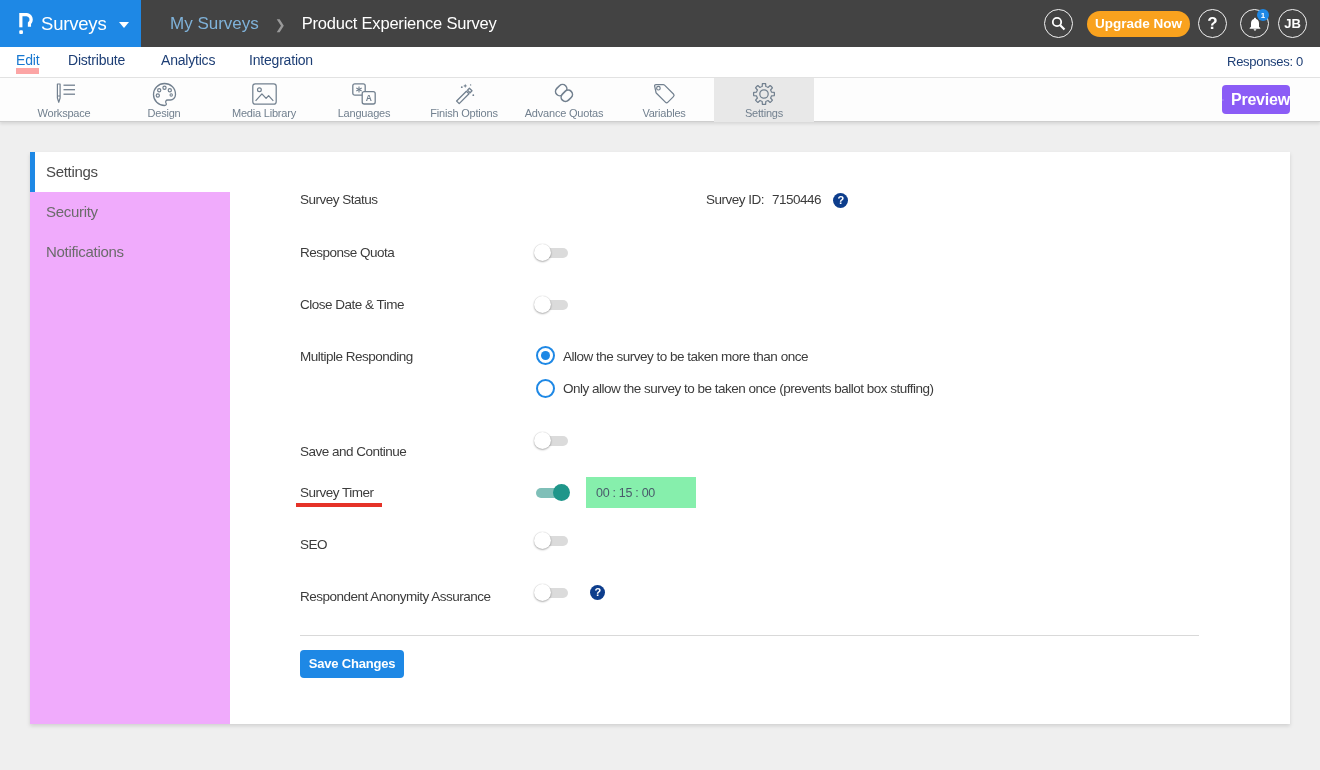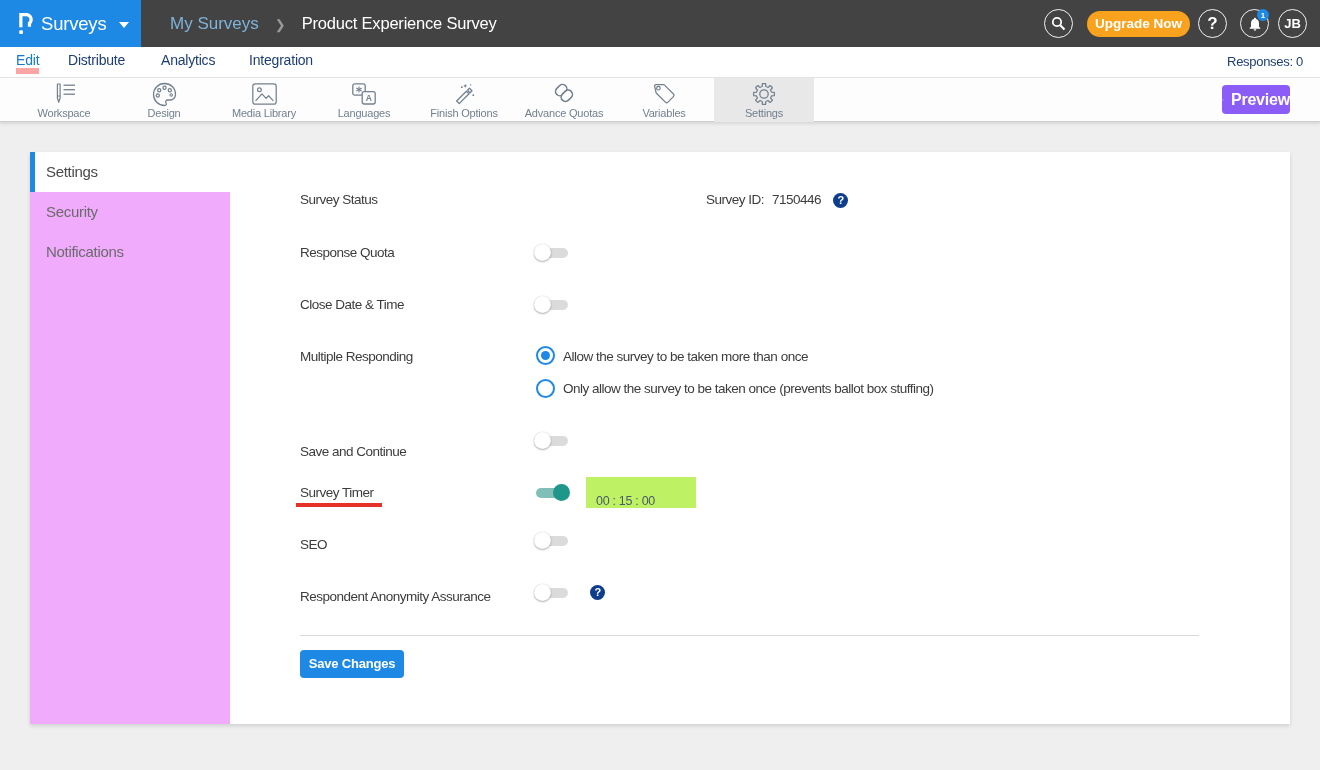--- a/index.html
+++ b/index.html
@@ -55,21 +55,21 @@
 .tg { position:absolute; width:32px; height:10px; border-radius:5px; background:#dbdbdb; margin-top:0.5px; }
 .tg .knob { position:absolute; left:-2px; top:-3.5px; width:17px; height:17px; background:#fff; border-radius:50%; box-shadow:0 1px 2px rgba(0,0,0,0.3), 0 0 1px rgba(0,0,0,0.22); }
 .tg.on { background:#7fbfb8; }
 .tg.on .knob { left:auto; right:-1.5px; background:#1f968a; box-shadow:none; }
 
 .radio { position:absolute; width:19px; height:19px; border:2px solid #1e88e5; border-radius:50%; background:#fff; }
 .radio.sel::after { content:""; position:absolute; left:2.7px; top:2.7px; width:9.6px; height:9.6px; border-radius:50%; background:#1e88e5; }
 
 .help { position:absolute; width:15px; height:15px; background:#0d3d8c; border-radius:50%; color:#fff; font-size:11px; font-weight:bold; text-align:center; line-height:15px; }
 
-.timebox { position:absolute; left:556px; top:325px; width:110px; height:31px; background:#bef264; display:flex; align-items:flex-end;gap:36px; }
+.timebox { position:absolute; left:556px; top:325px; width:110px; height:31px; background:#86efac; display:flex; align-items:center;gap:36px; }
 .timebox .ttxt { color:#4a5b6b; font-size:12.5px; letter-spacing:-0.3px; margin-left:10px; white-space:nowrap; }
 .redline { position:absolute; left:266px; top:351px; width:86px; height:4px; background:#e53228; }
 
 .hr { position:absolute; left:270px; top:483px; width:899px; height:1px; background:#d9d9d9; }
 .savebtn { position:absolute; left:270px; top:498px; width:104px; height:28px; background:#1e88e5; border-radius:4px; color:#fff; font-size:13px; letter-spacing:-0.2px; font-weight:bold; text-align:center; line-height:28px; }
 </style>
 </head>
 <body>
 
 <div class="topbar">

